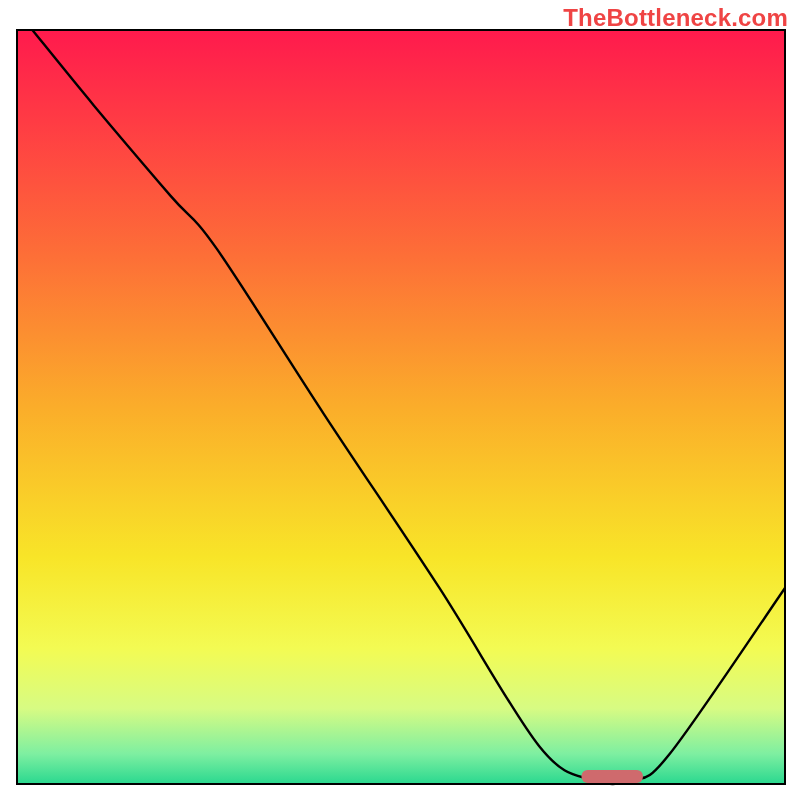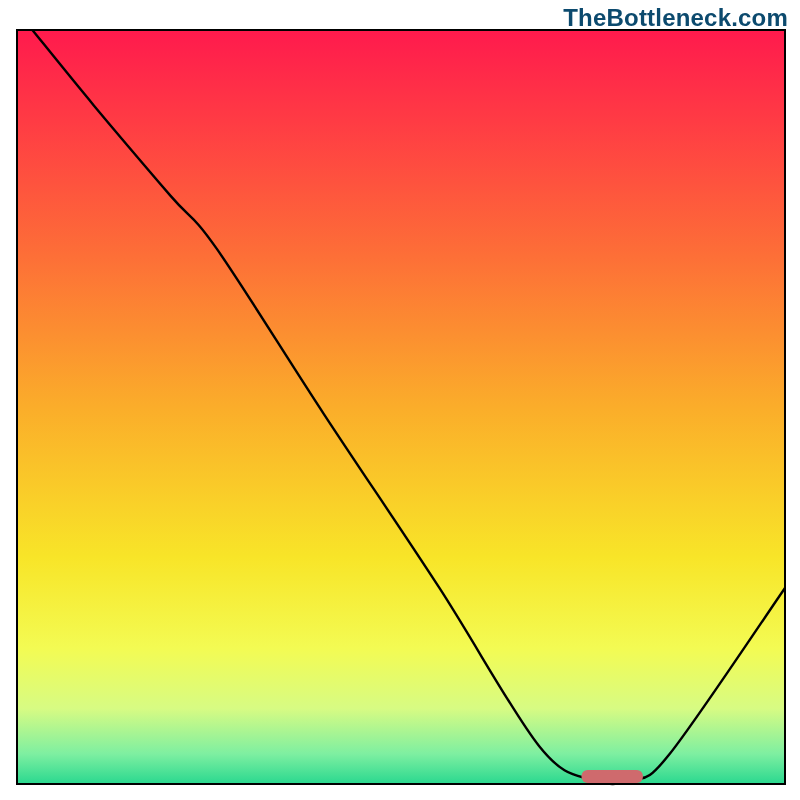--- a/index.html
+++ b/index.html
@@ -14,21 +14,21 @@
     position: relative;
     width: 800px;
     height: 800px;
   }
   .watermark {
     position: absolute;
     top: 4px;
     right: 12px;
     font-size: 24px;
     font-weight: bold;
-    color: #0c4a6e;
+    color: #ef4444;
     letter-spacing: 0.2px;
   }
   svg {
     position: absolute;
     top: 0;
     left: 0;
   }
 </style>
 </head>
 <body>

